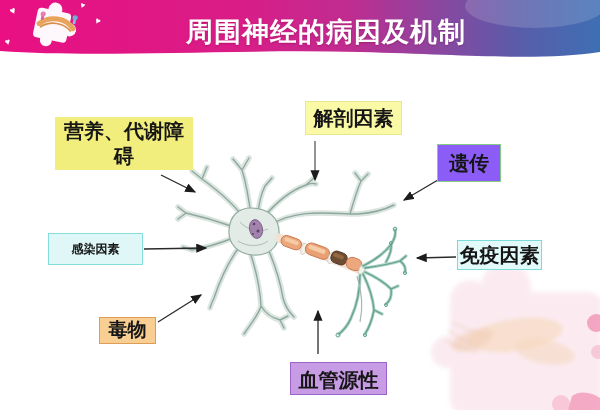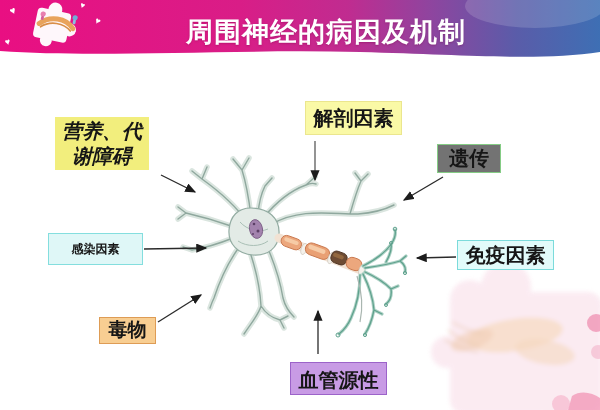--- a/index.html
+++ b/index.html
@@ -15,29 +15,29 @@
   .logo{position:absolute;left:20px;top:1px;width:72px;height:50px;}
   .sparkle{position:absolute;color:#ffffff;line-height:1;user-select:none;}
   .sp1{left:10px;top:6px;font-size:10px;transform:rotate(-25deg);}
   .sp2{left:80px;top:2px;font-size:8px;transform:rotate(20deg);}
   .sp3{left:95px;top:17px;font-size:9px;transform:rotate(30deg);}
   .sp4{left:5px;top:38px;font-size:9px;transform:rotate(-15deg);}
 
   
   .cause{position:absolute;display:flex;align-items:center;justify-content:center;
          text-align:center;font-weight:bold;color:#161616;box-sizing:border-box;}
-  .c-nutrition{left:55px;top:117px;width:94px;height:53px;background:#F2EE7D;
-               font-size:20px;line-height:1.25;padding:1px 4px 0 4px;font-style:italic;}
+  .c-nutrition{left:55px;top:117px;width:138px;height:53px;background:#F2EE7D;
+               font-size:20px;line-height:1.25;padding:1px 4px 0 4px;}
   .c-anatomy{left:269px;top:101px;width:97px;height:34px;background:#FAF9A6;
              border:1px solid #EBE68E;font-size:20px;margin-left:36px;}
-  .c-heredity{left:437px;top:144px;width:64px;height:29px;background:#737373;
+  .c-heredity{left:437px;top:144px;width:64px;height:38px;background:#8b5cf6;
               border:1.5px solid #85CC85;font-size:20px;}
   .c-infection{left:48px;top:233px;width:95px;height:32px;background:#DFF7F7;
                border:1.5px solid #84DEDE;font-size:12px;}
-  .c-immunity{left:457px;top:240px;width:97px;height:30px;background:#E2FBFA;
+  .c-immunity{left:457px;top:240px;width:85px;height:30px;background:#E2FBFA;
               border:1.5px solid #7BDBDB;font-size:20px;}
   .c-toxin{left:99px;top:317px;width:57px;height:27px;background:#F8CE92;
            border:1.5px solid #DE9C55;font-size:19px;align-items:flex-end;}
   .c-vascular{left:290px;top:362px;width:97px;height:33px;background:#C89BE5;
               border:1.5px solid #9C63C9;font-size:20px;align-items:flex-end;}
 </style>
 </head>
 <body>
 
 <div class="stage">

